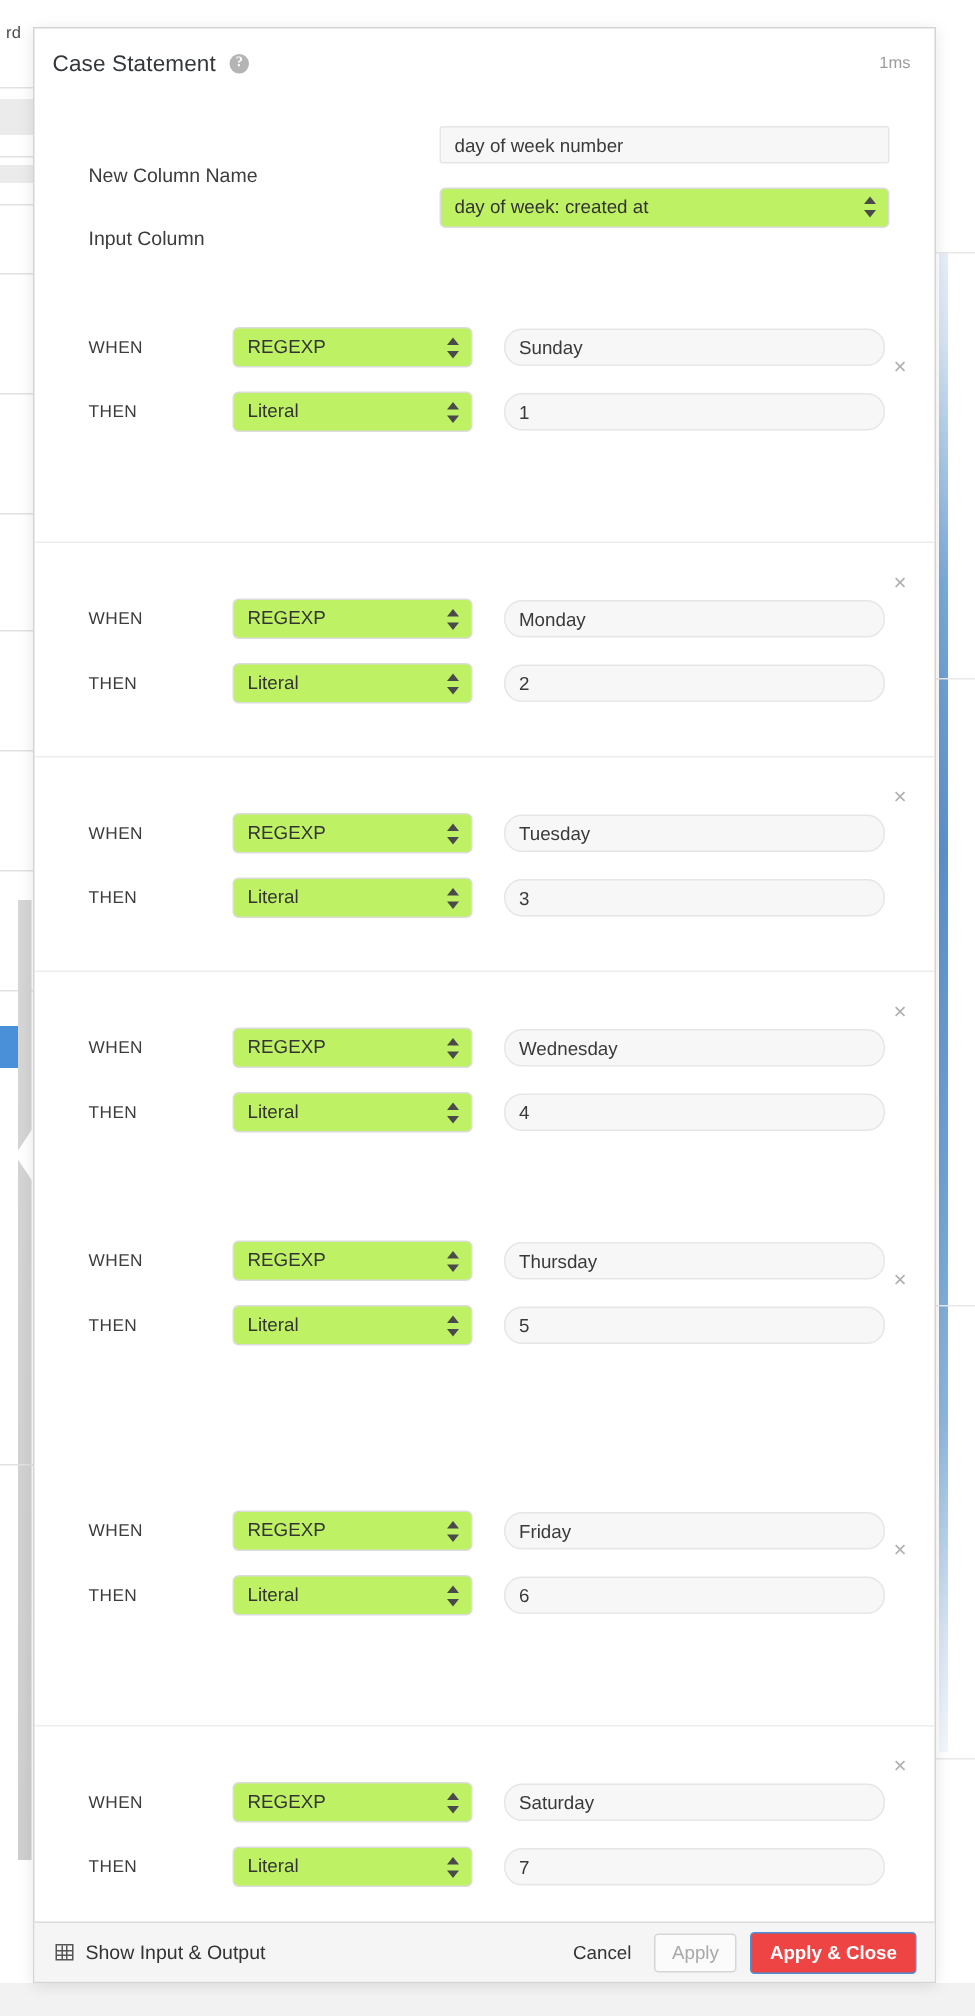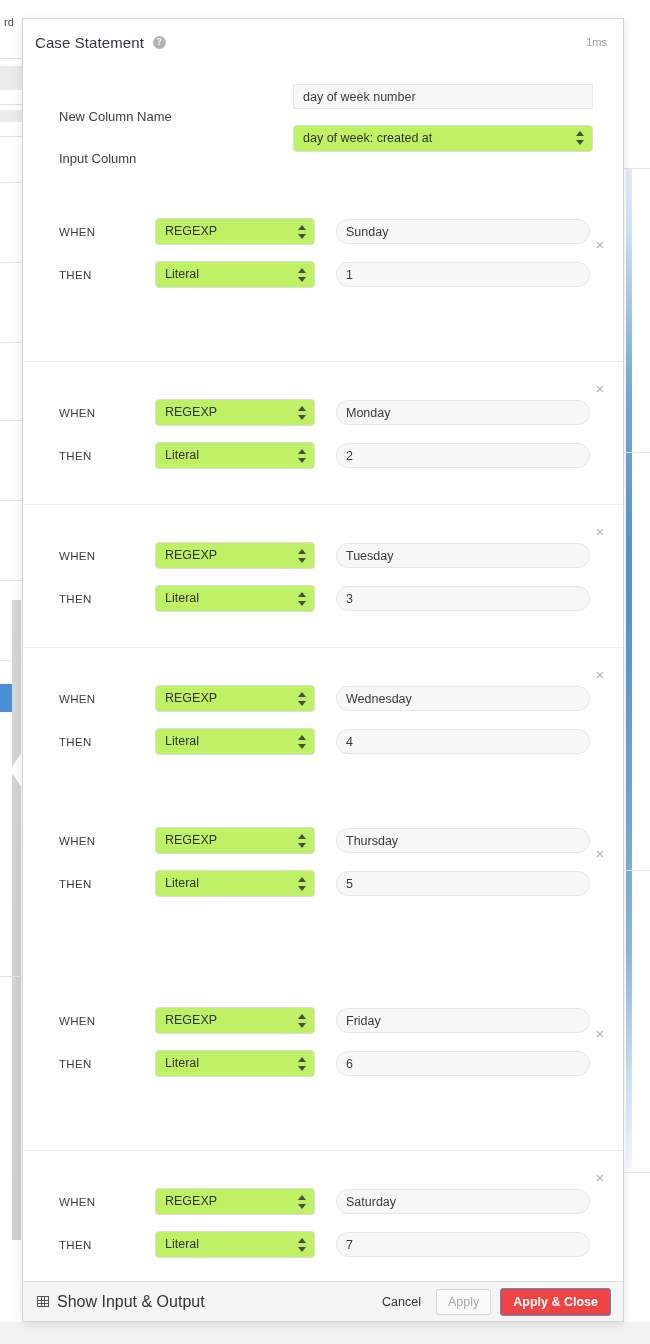--- a/index.html
+++ b/index.html
@@ -168,21 +168,21 @@
   
   .modal-foot {
     flex: 0 0 40px; height: 40px;
     border-top: 1px solid #dcdcdc;
     background: #f5f5f5;
     display: flex; align-items: center;
     padding: 0 12px 0 14px;
   }
   .show-io {
     display: flex; align-items: center; gap: 8px;
-    font-size: 16px; color: #333; cursor: pointer;
+    font-size: 13px; color: #333; cursor: pointer;
   }
   .grid-icon {
     width: 12px; height: 11px; position: relative;
     border: 1px solid #555;
   }
   .grid-icon::before, .grid-icon::after {
     content: ""; position: absolute; background: #555;
   }
   .grid-icon::before { left: 0; right: 0; top: 3px; height: 1px; box-shadow: 0 3px 0 #555; }
   .grid-icon::after  { top: 0; bottom: 0; left: 3px; width: 1px; box-shadow: 3px 0 0 #555; }

